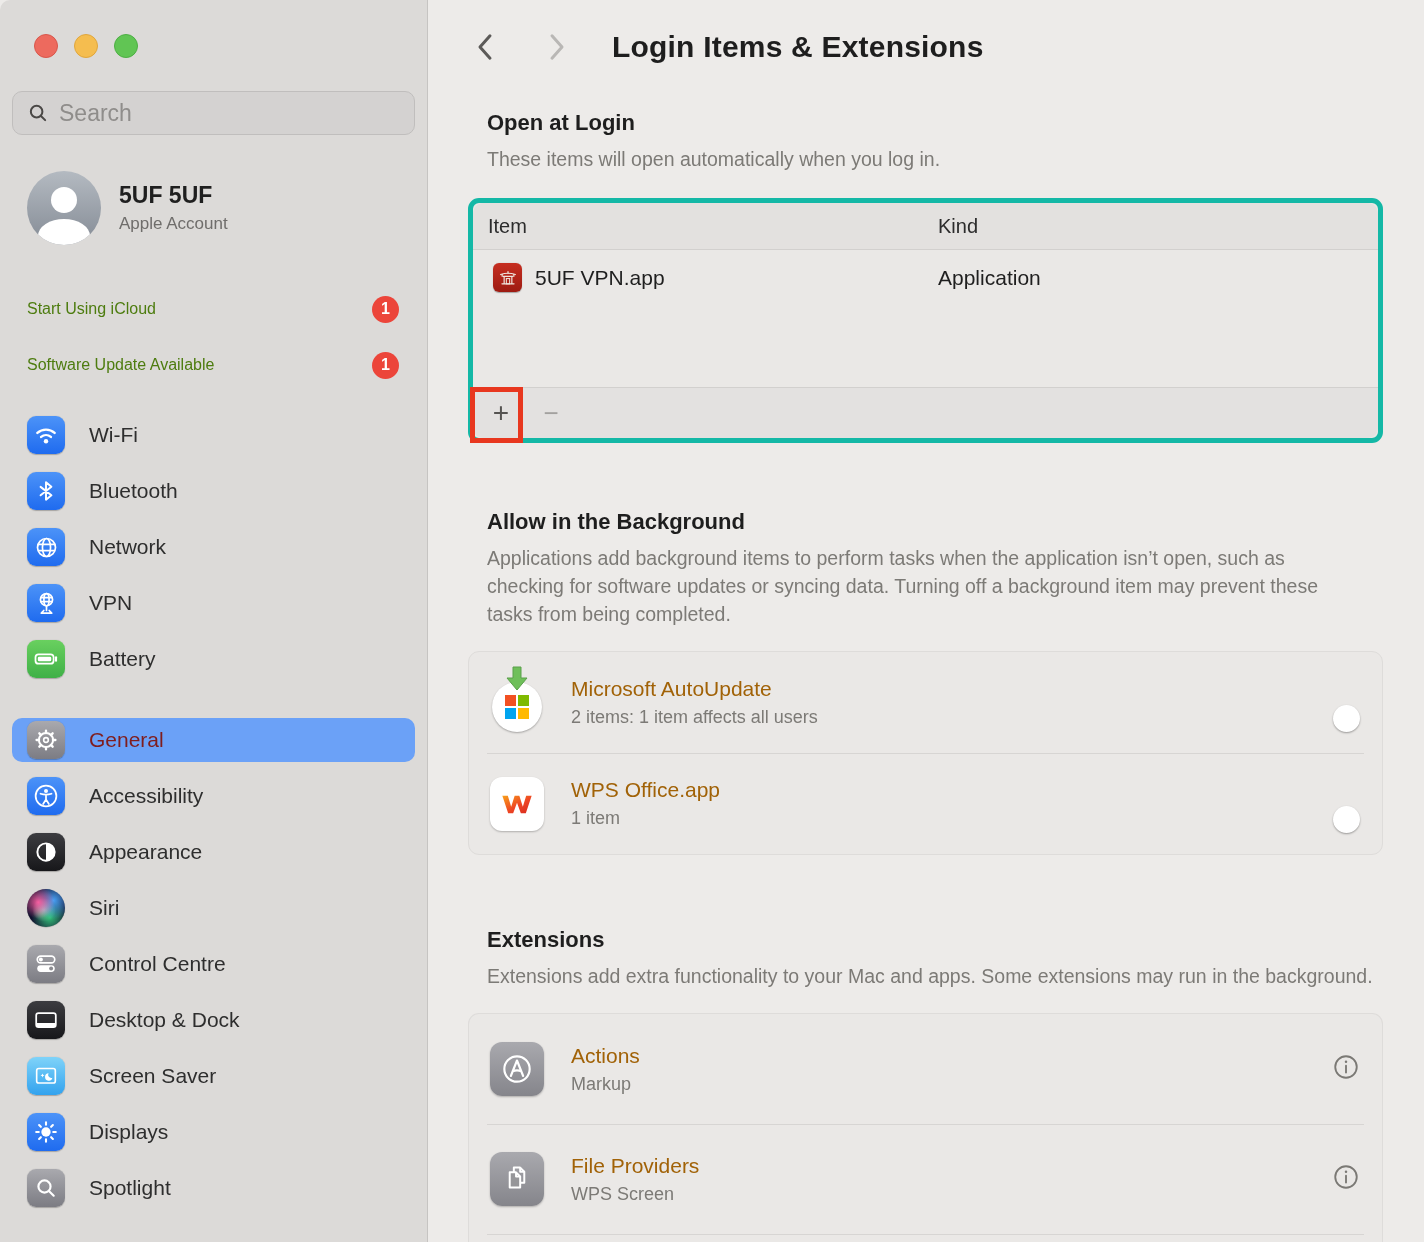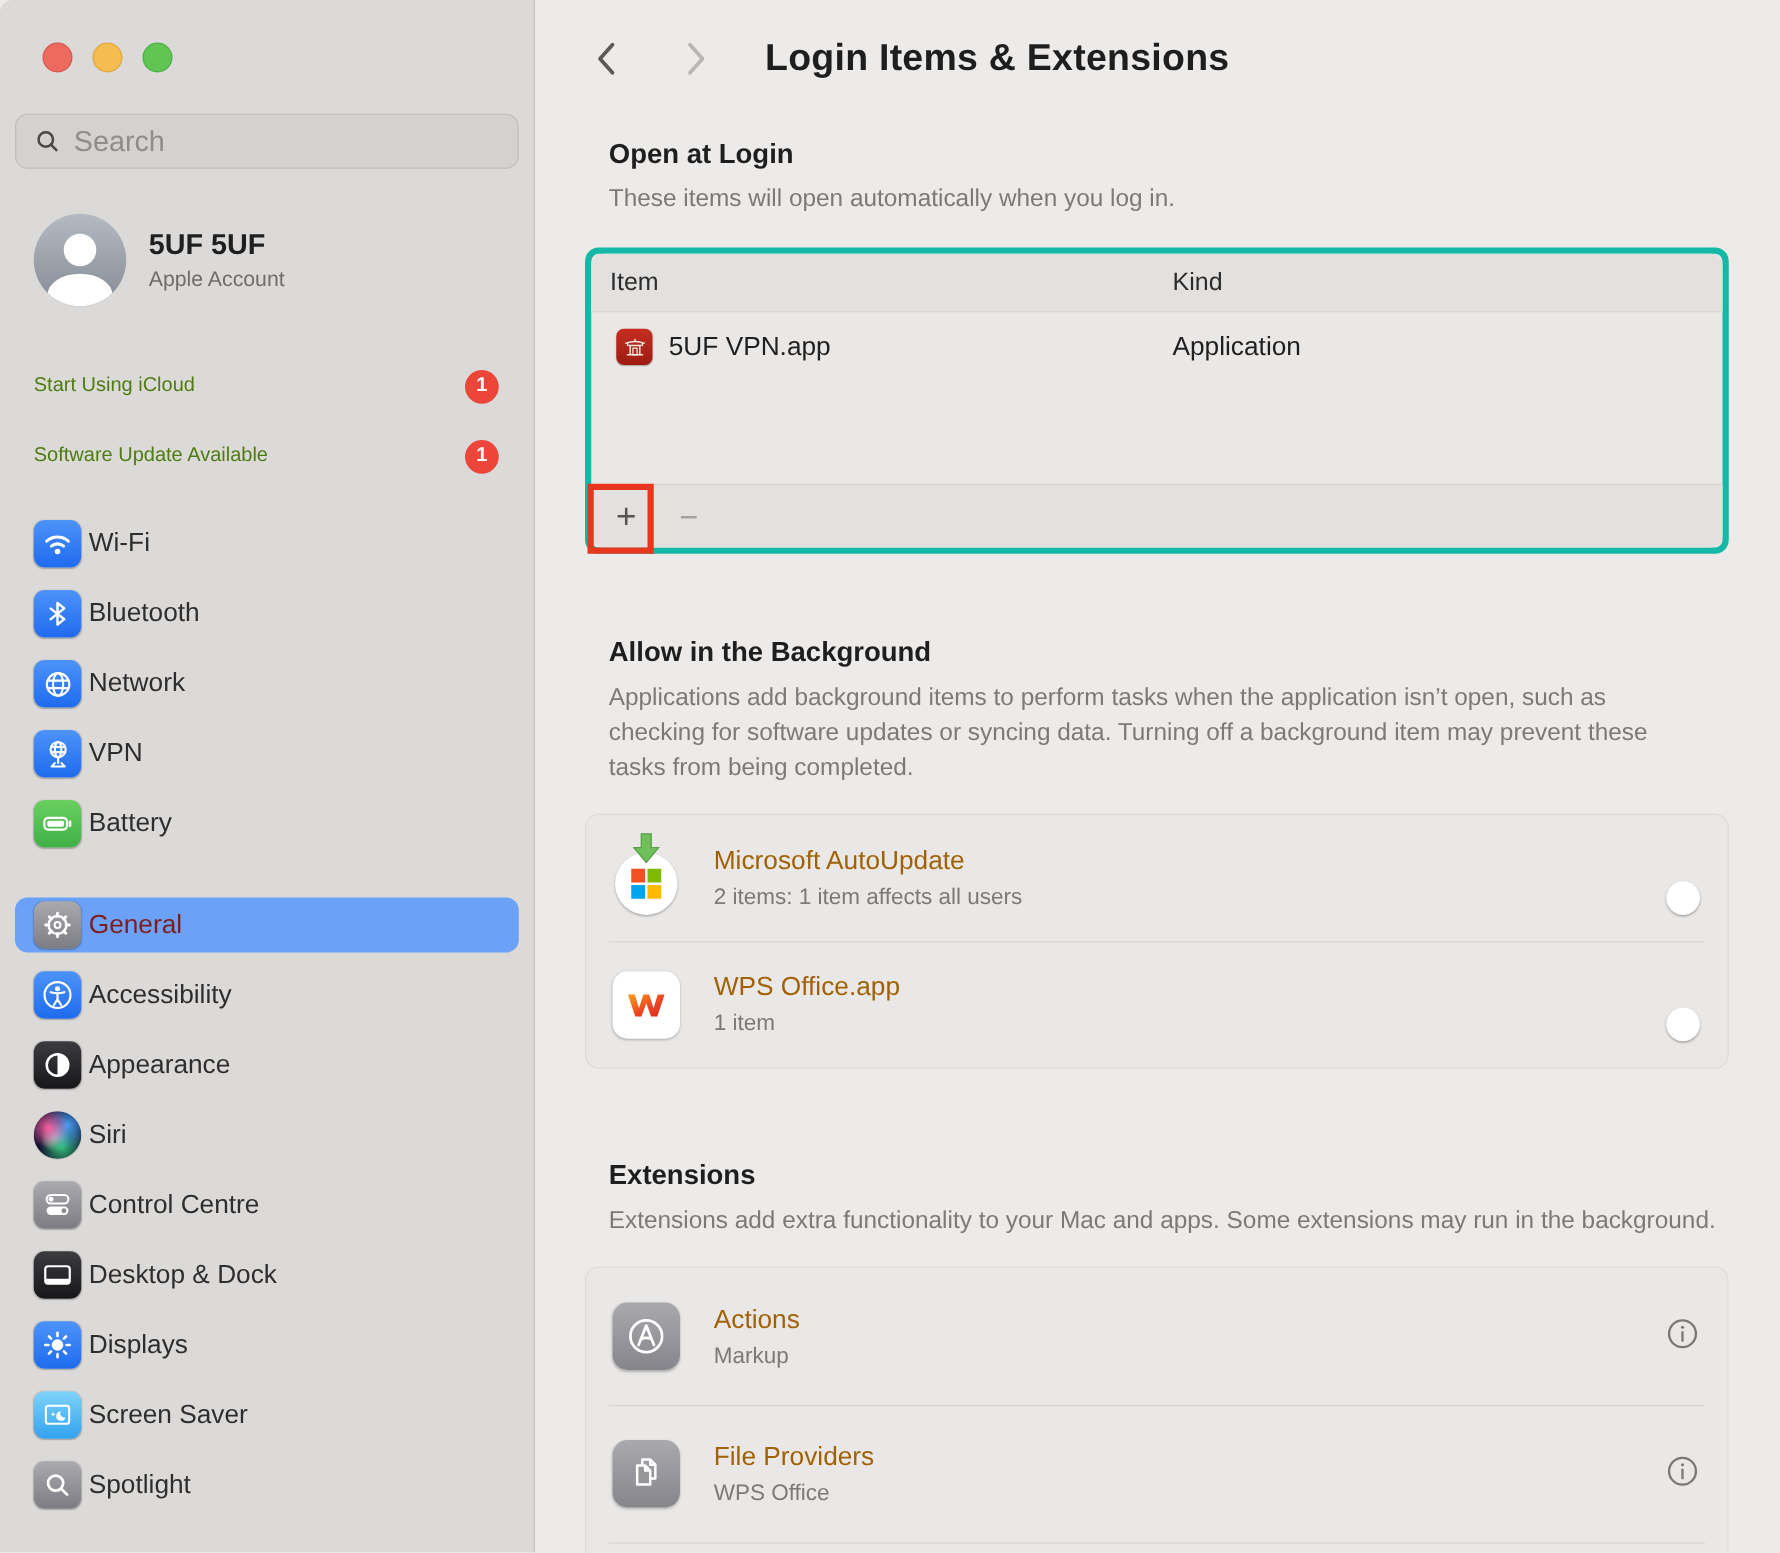--- a/index.html
+++ b/index.html
@@ -51,21 +51,21 @@
   .notice-row .lbl { font-size:16px; color:#4d7c0f; }
   .badge {
     margin-left:auto; width:27px; height:27px; border-radius:50%;
     background:#ec453a; color:#fff; font-size:16px; font-weight:bold;
     display:flex; align-items:center; justify-content:center;
   }
 
   .navlist { margin-top:26px; }
   .nav-row {
     height:44px; margin:0 12px 12px 12px; border-radius:10px;
-    display:flex; align-items:center; padding-left:15px; gap:6px;text-align:right;
+    display:flex; align-items:center; padding-left:15px; gap:24px;text-align:right;
   }
   .nav-row.selected { background:#6ba1f7; }
   .nav-row .lbl { font-size:21px; color:#2e2e2e; }
   .nav-row.selected .lbl { color:#7f1d1d; }
   .group-gap { height:25px; }
 
   .appicon {
     width:38px; height:38px; border-radius:9px; flex:none;
     display:flex; align-items:center; justify-content:center;
     box-shadow:0 0.5px 1px rgba(0,0,0,0.25);
@@ -344,40 +344,40 @@
         <span class="appicon ic-black">
           <svg width="28" height="28" viewBox="0 0 24 24" fill="none">
             <rect x="3.6" y="6" width="16.8" height="12" rx="2" stroke="#fff" stroke-width="1.5"></rect>
             <path d="M3.6 14.6h16.8v1.6a1.8 1.8 0 0 1-1.8 1.8H5.4a1.8 1.8 0 0 1-1.8-1.8z" fill="#fff"></path>
           </svg>
         </span>
         <span class="lbl">Desktop &amp; Dock</span>
       </div>
 
       <div class="nav-row">
+        <span class="appicon ic-lblue">
+          <svg width="28" height="28" viewBox="0 0 24 24" fill="none">
+            <rect x="4" y="5.6" width="16" height="12.4" rx="1.8" stroke="#fff" stroke-width="1.4"></rect>
+            <path d="M14.2 9.6a3.2 3.2 0 1 0 3.3 3.9 2.7 2.7 0 0 1-3.3-3.9z" fill="#fff"></path>
+            <path d="M9 9.8l.5 1.2 1.2.5-1.2.5-.5 1.2-.5-1.2-1.2-.5 1.2-.5z" fill="#fff"></path>
+          </svg>
+        </span>
+        <span class="lbl">Screen Saver</span>
+      </div>
+
+      <div class="nav-row">
         <span class="appicon ic-blue">
           <svg width="28" height="28" viewBox="0 0 24 24">
             <circle cx="12" cy="12" r="4" fill="#fff"></circle>
             <g stroke="#fff" stroke-width="1.8" stroke-linecap="round">
               <path d="M12 3.6v2.2M12 18.2v2.2M3.6 12h2.2M18.2 12h2.2M6.1 6.1l1.5 1.5M16.4 16.4l1.5 1.5M6.1 17.9l1.5-1.5M16.4 7.6l1.5-1.5"></path>
             </g>
           </svg>
         </span>
         <span class="lbl">Displays</span>
-      </div>
-
-      <div class="nav-row">
-        <span class="appicon ic-lblue">
-          <svg width="28" height="28" viewBox="0 0 24 24" fill="none">
-            <rect x="4" y="5.6" width="16" height="12.4" rx="1.8" stroke="#fff" stroke-width="1.4"></rect>
-            <path d="M14.2 9.6a3.2 3.2 0 1 0 3.3 3.9 2.7 2.7 0 0 1-3.3-3.9z" fill="#fff"></path>
-            <path d="M9 9.8l.5 1.2 1.2.5-1.2.5-.5 1.2-.5-1.2-1.2-.5 1.2-.5z" fill="#fff"></path>
-          </svg>
-        </span>
-        <span class="lbl">Screen Saver</span>
       </div>
 
       <div class="nav-row">
         <span class="appicon ic-gray">
           <svg width="26" height="26" viewBox="0 0 24 24" fill="none" stroke="#fff" stroke-width="2" stroke-linecap="round">
             <circle cx="10.6" cy="10.6" r="5.6"></circle>
               <path d="M14.9 14.9l4.2 4.2"></path>
           </svg>
         </span>
         <span class="lbl">Spotlight</span>
@@ -520,21 +520,21 @@
               <svg width="38" height="38" viewBox="0 0 24 24" fill="none" stroke="#fff" stroke-width="1.25" stroke-linejoin="round">
                 <path d="M10 4.8h4l2.6 2.6v7h-6.6z"></path>
                   <path d="M14 4.8v2.6h2.6"></path>
                 <path d="M7.4 7.8h4l2.6 2.6v7H7.4z" fill="#969699"></path>
                   <path d="M11.4 7.8v2.6H14"></path>
               </svg>
             </span>
           </span>
           <span class="row-text">
             <div class="row-name">File Providers</div>
-            <div class="row-detail">WPS Office</div>
+            <div class="row-detail">WPS Screen</div>
           </span>
           <span class="row-right">
             <button class="info-btn">
               <svg width="30" height="30" viewBox="0 0 24 24" fill="none" stroke="#7b7975" stroke-width="1.5" stroke-linecap="round">
                 <circle cx="12" cy="12" r="8.6"></circle>
                   <path d="M12 11v5.4"></path>
                   <circle cx="12" cy="7.8" r="1" fill="#7b7975" stroke="none"></circle>
               </svg>
             </button>
           </span>

